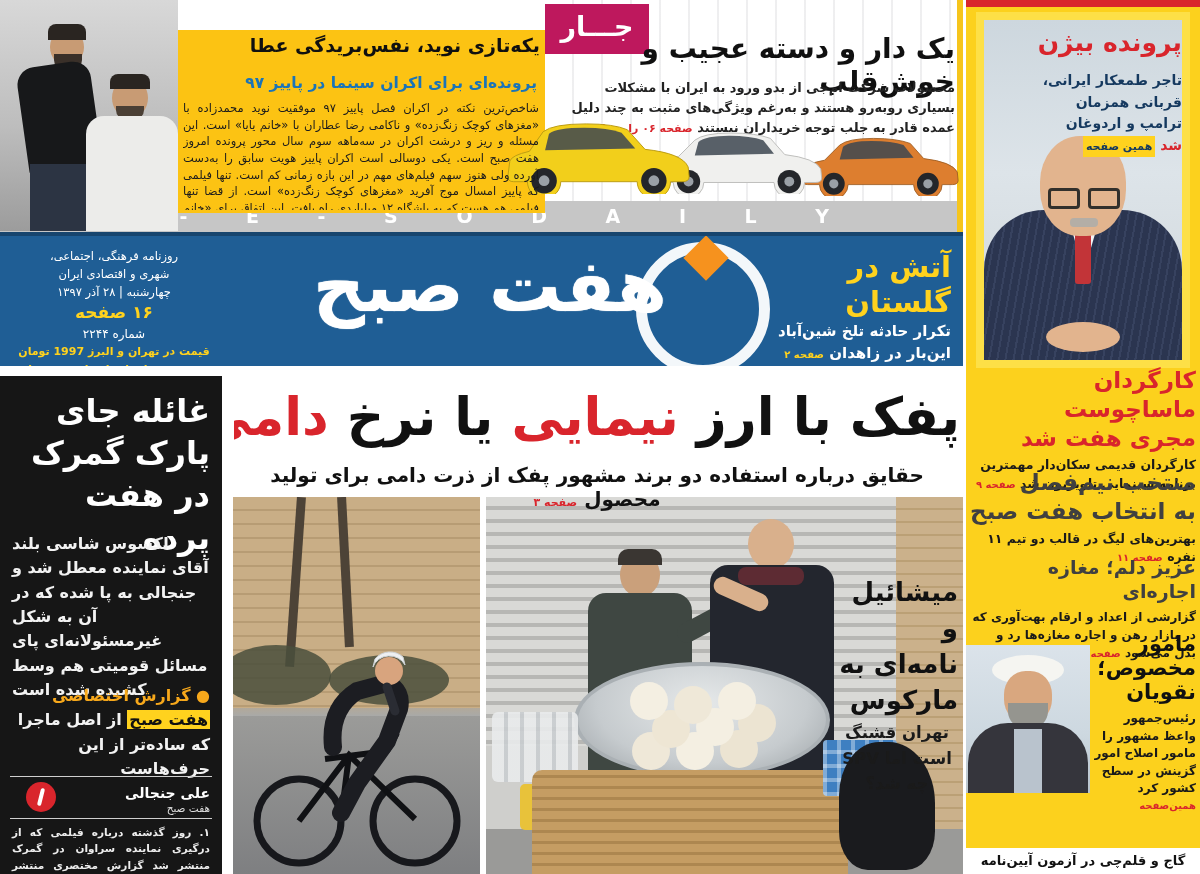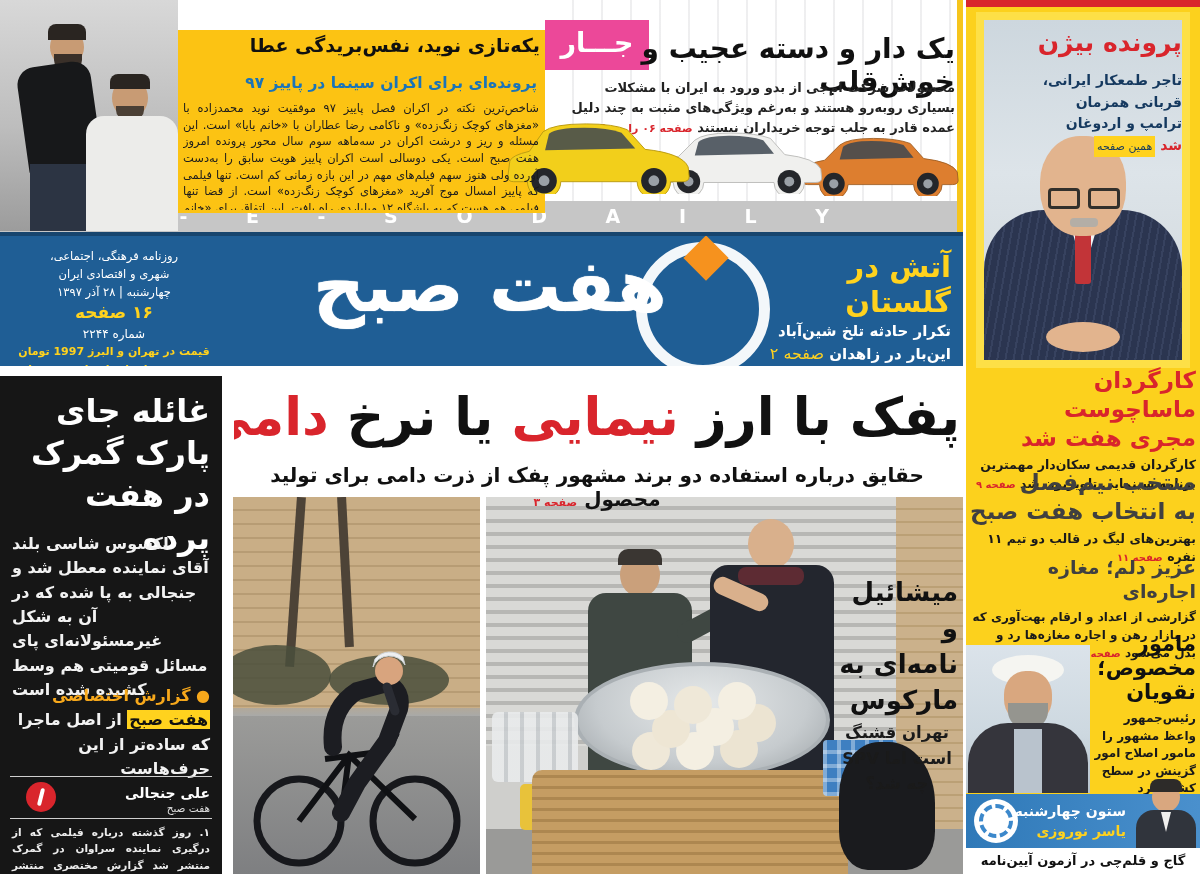--- a/index.html
+++ b/index.html
@@ -24,21 +24,21 @@
             background:linear-gradient(180deg,#d8d8d8 0%,#bdbdbd 55%,#9c9c9c 100%);}
   .tl-headline{left:180px;top:34px;width:360px;z-index:3;text-align:right;
                font-size:19px;font-weight:bold;color:#101010;letter-spacing:-0.5px;}
   .tl-subhead{left:185px;top:74px;width:352px;z-index:3;text-align:right;
               font-size:15.5px;font-weight:bold;color:#1a74b8;}
   .tl-body{left:183px;top:100px;width:356px;height:110px;z-index:3;overflow:hidden;
            font-size:11.5px;line-height:1.45;text-align:justify;color:#1c1c1c;}
   .red-ref{color:#d9252c;font-weight:bold;}
 
   
-  .ribbon{left:545px;top:20px;width:104px;height:50px;background:#ec4899;z-index:2;
+  .ribbon{left:545px;top:4px;width:104px;height:50px;background:#be185d;z-index:2;
           color:#fff;font-weight:bold;font-size:27px;text-align:center;line-height:46px;overflow:hidden;}
   .tm-headline{left:553px;top:32px;width:402px;z-index:2;text-align:right;
                font-size:28px;font-weight:bold;color:#101010;letter-spacing:-0.5px;}
   .tm-body{left:553px;top:78px;width:402px;z-index:2;text-align:right;
            font-size:13px;font-weight:bold;line-height:1.55;color:#222;}
   .cars{left:500px;top:116px;width:462px;height:116px;z-index:2;}
   .car{position:absolute;}
 
   
   .masthead{left:0;top:236px;width:963px;height:130px;background:#1f5e95;z-index:4;overflow:hidden;}
@@ -49,33 +49,33 @@
   .mh-price{color:#ffd21e;font-weight:bold;font-size:11px;line-height:1.6;}
   .mh-ring{position:absolute;left:636px;top:6px;width:112px;height:112px;border:11px solid #fff;
            border-radius:50%;opacity:.95;}
   .mh-diamond{position:absolute;left:690px;top:6px;width:32px;height:32px;background:#f6921e;
               transform:rotate(45deg);}
   .mh-logo{position:absolute;left:290px;top:8px;width:400px;text-align:center;color:#fff;
            font-size:72px;font-weight:bold;letter-spacing:-2px;text-shadow:0 0 1px #fff;}
   .mh-side{position:absolute;left:735px;top:14px;width:216px;text-align:right;}
   .mh-side-h{color:#ffd21e;font-weight:bold;font-size:29px;line-height:1.2;}
   .mh-side-d{color:#fff;font-weight:bold;font-size:15px;line-height:1.5;}
-  .mh-side-ref{color:#ffd21e;font-size:16px;font-weight:normal;}
+  .mh-side-ref{color:#ffd21e;font-size:10px;font-weight:bold;}
 
   
   .right-col{left:966px;top:0;width:234px;height:874px;background:#fcd11d;z-index:5;}
   .rc-red{position:absolute;left:0;top:0;width:234px;height:7px;background:#d9252c;}
   .bijan{position:absolute;left:10px;top:12px;width:214px;height:356px;background:#fde047;}
   .bijan-photo{position:absolute;left:8px;top:8px;right:8px;bottom:8px;overflow:hidden;
                background:linear-gradient(180deg,#cdd7de 0%,#dde4e9 45%,#cfd6da 100%);}
   .bijan-title{position:absolute;right:8px;top:16px;width:190px;text-align:right;
                color:#d9252c;font-weight:bold;font-size:25px;}
   .bijan-dek{position:absolute;right:8px;top:58px;width:140px;text-align:right;
              color:#15395f;font-weight:bold;font-size:14px;line-height:1.55;}
-  .hl-chip{background:#ffd21e;color:#15395f;font-size:11px;padding:4px 3px;font-weight:normal;}
+  .hl-chip{background:#ffd21e;color:#15395f;font-size:11px;padding:4px 3px;font-weight:bold;}
   .rc-sec{position:absolute;left:4px;width:226px;text-align:right;padding-right:4px;}
   .rc-h-red{color:#d9252c;font-weight:bold;font-size:23px;line-height:1.25;}
   .rc-h-blk{color:#404040;font-weight:bold;font-size:23px;line-height:1.25;}
   .rc-body{color:#1a1a1a;font-weight:bold;font-size:12.5px;line-height:1.5;margin-top:4px;}
   .sm-ref{color:#d9252c;font-size:10px;font-weight:bold;}
   .cleric-photo{position:absolute;left:0;top:645px;width:124px;height:148px;overflow:hidden;
                 background:linear-gradient(180deg,#dbe3ea 0%,#cdd8e0 60%,#b9c4cc 100%);}
   .mamur{position:absolute;left:124px;top:632px;width:106px;text-align:right;padding-right:4px;}
   .mamur-h{color:#111;font-weight:bold;font-size:21px;line-height:1.15;}
   .mamur-b{color:#1a1a1a;font-weight:bold;font-size:12px;line-height:1.45;margin-top:6px;}
@@ -313,33 +313,20 @@
     </div>
     <div class="mamur rtl">
       <div class="mamur-h">مامور</div>
       <div class="mamur-h">مخصوص؛</div>
       <div class="mamur-h">نقویان</div>
       <div class="mamur-b">
         <span>رئیس‌جمهور واعظ مشهور را مامور اصلاح امور گزینش در سطح کشور کرد </span><span class="sm-ref">همین‌صفحه</span>
       </div>
     </div>
 
-    <div class="banner">
-      <div class="col-logo"></div>
-      <div class="banner-txt rtl">
-        <div class="banner-l1">ستون چهارشنبه</div>
-        <div class="banner-l2">یاسر نوروزی</div>
-      </div>
-      <div class="abs" style="right:2px;top:-12px;width:64px;height:66px;">
-        <div class="head" style="left:18px;top:0;width:28px;height:30px;background:#d9a77f;"></div>
-        <div class="abs" style="left:16px;top:-3px;width:32px;height:13px;background:#2d2b29;border-radius:8px 8px 0 0;"></div>
-        <div class="torso" style="left:2px;top:28px;width:60px;height:38px;background:#30343c;"></div>
-        <div class="abs" style="left:27px;top:30px;width:10px;height:20px;background:#f0f0ee;clip-path:polygon(0 0,100% 0,50% 100%);"></div>
-      </div>
-    </div>
     <div class="rc-bottom rtl">گاج و قلم‌چی در آزمون آیین‌نامه رانندگی</div>
   </div>
 
   <div class="abs black-col">
     <div class="bc-h rtl">
       <div>غائله جای</div>
       <div>پارک گمرک</div>
       <div>در هفت پرده</div>
     </div>
     <div class="bc-body rtl">لکسوس شاسی بلند آقای نماینده معطل شد و جنجالی به پا شده که در آن به شکل غیرمسئولانه‌ای پای مسائل قومیتی هم وسط کشیده شده است</div>

